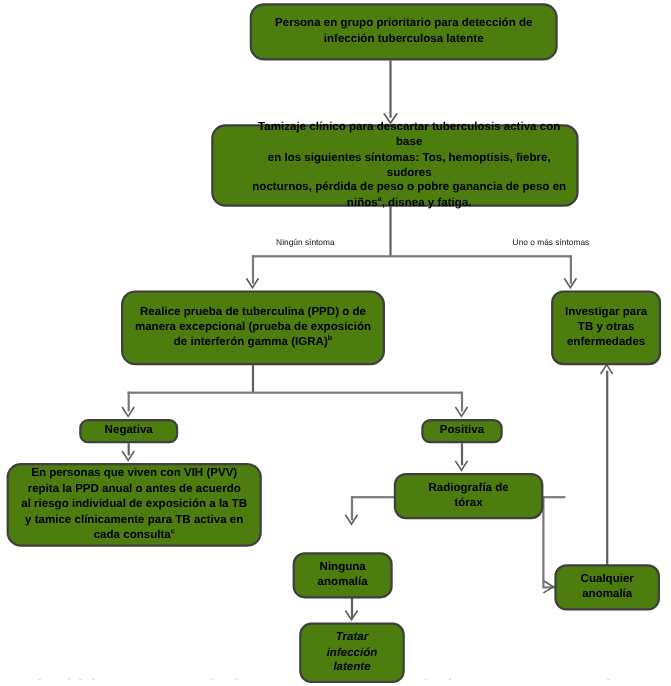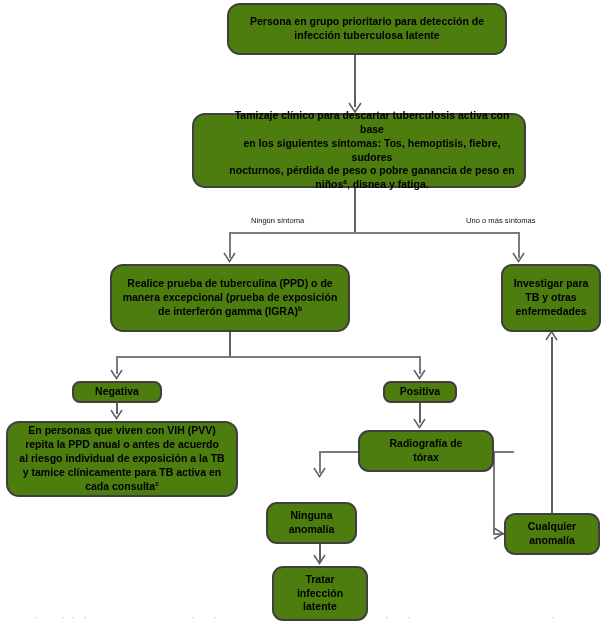--- a/index.html
+++ b/index.html
@@ -45,21 +45,21 @@
   #node-priority   { left:227px; top:3px;   width:280px; height:52px;  font-size:10.5px; border-radius:13px; }
   #node-screening  { left:192px; top:113px; width:334px; height:75px;  font-size:10.5px; border-radius:13px;padding-left:32px; }
   #node-ppd        { left:110px; top:264px; width:240px; height:68px;  font-size:10.5px; border-radius:13px; }
   #node-investigate{ left:501px; top:264px; width:100px; height:68px;  font-size:10.5px; border-radius:11px; }
   #node-negative   { left:72px;  top:381px; width:90px;  height:22px;  font-size:10.5px; border-radius:8px; }
   #node-positive   { left:383px; top:381px; width:74px;  height:22px;  font-size:10.5px; border-radius:8px; }
   #node-pvv        { left:6px;   top:421px; width:232px; height:76px;  font-size:10.5px; border-radius:13px; }
   #node-xray       { left:358px; top:430px; width:136px; height:42px;  font-size:10.5px; border-radius:11px; }
   #node-noabnormal { left:266px; top:478px; width:91px; height:42px;  font-size:10.5px; border-radius:11px;margin-top:24px; }
   #node-anyabnormal{ left:504px; top:513px; width:96px;  height:42px;  font-size:10.5px; border-radius:11px; }
-  #node-treat      { left:272px; top:566px; width:96px;  height:55px;  font-size:10.5px; border-radius:11px; }
+  #node-treat      { left:272px; top:566px; width:96px;  height:55px;  font-size:10.5px; border-radius:11px;font-style:italic; }
 
   
   .ln { position: absolute; background: #606060; z-index: 1; }
   .ln.v { width: 1.6px; }
   .ln.h { height: 1.6px; }
   .ln.thin { background: #7a7a7a; }
 
   
   .arrow { position: absolute; z-index: 2; }
   .arrow svg { display: block; overflow: visible; }

